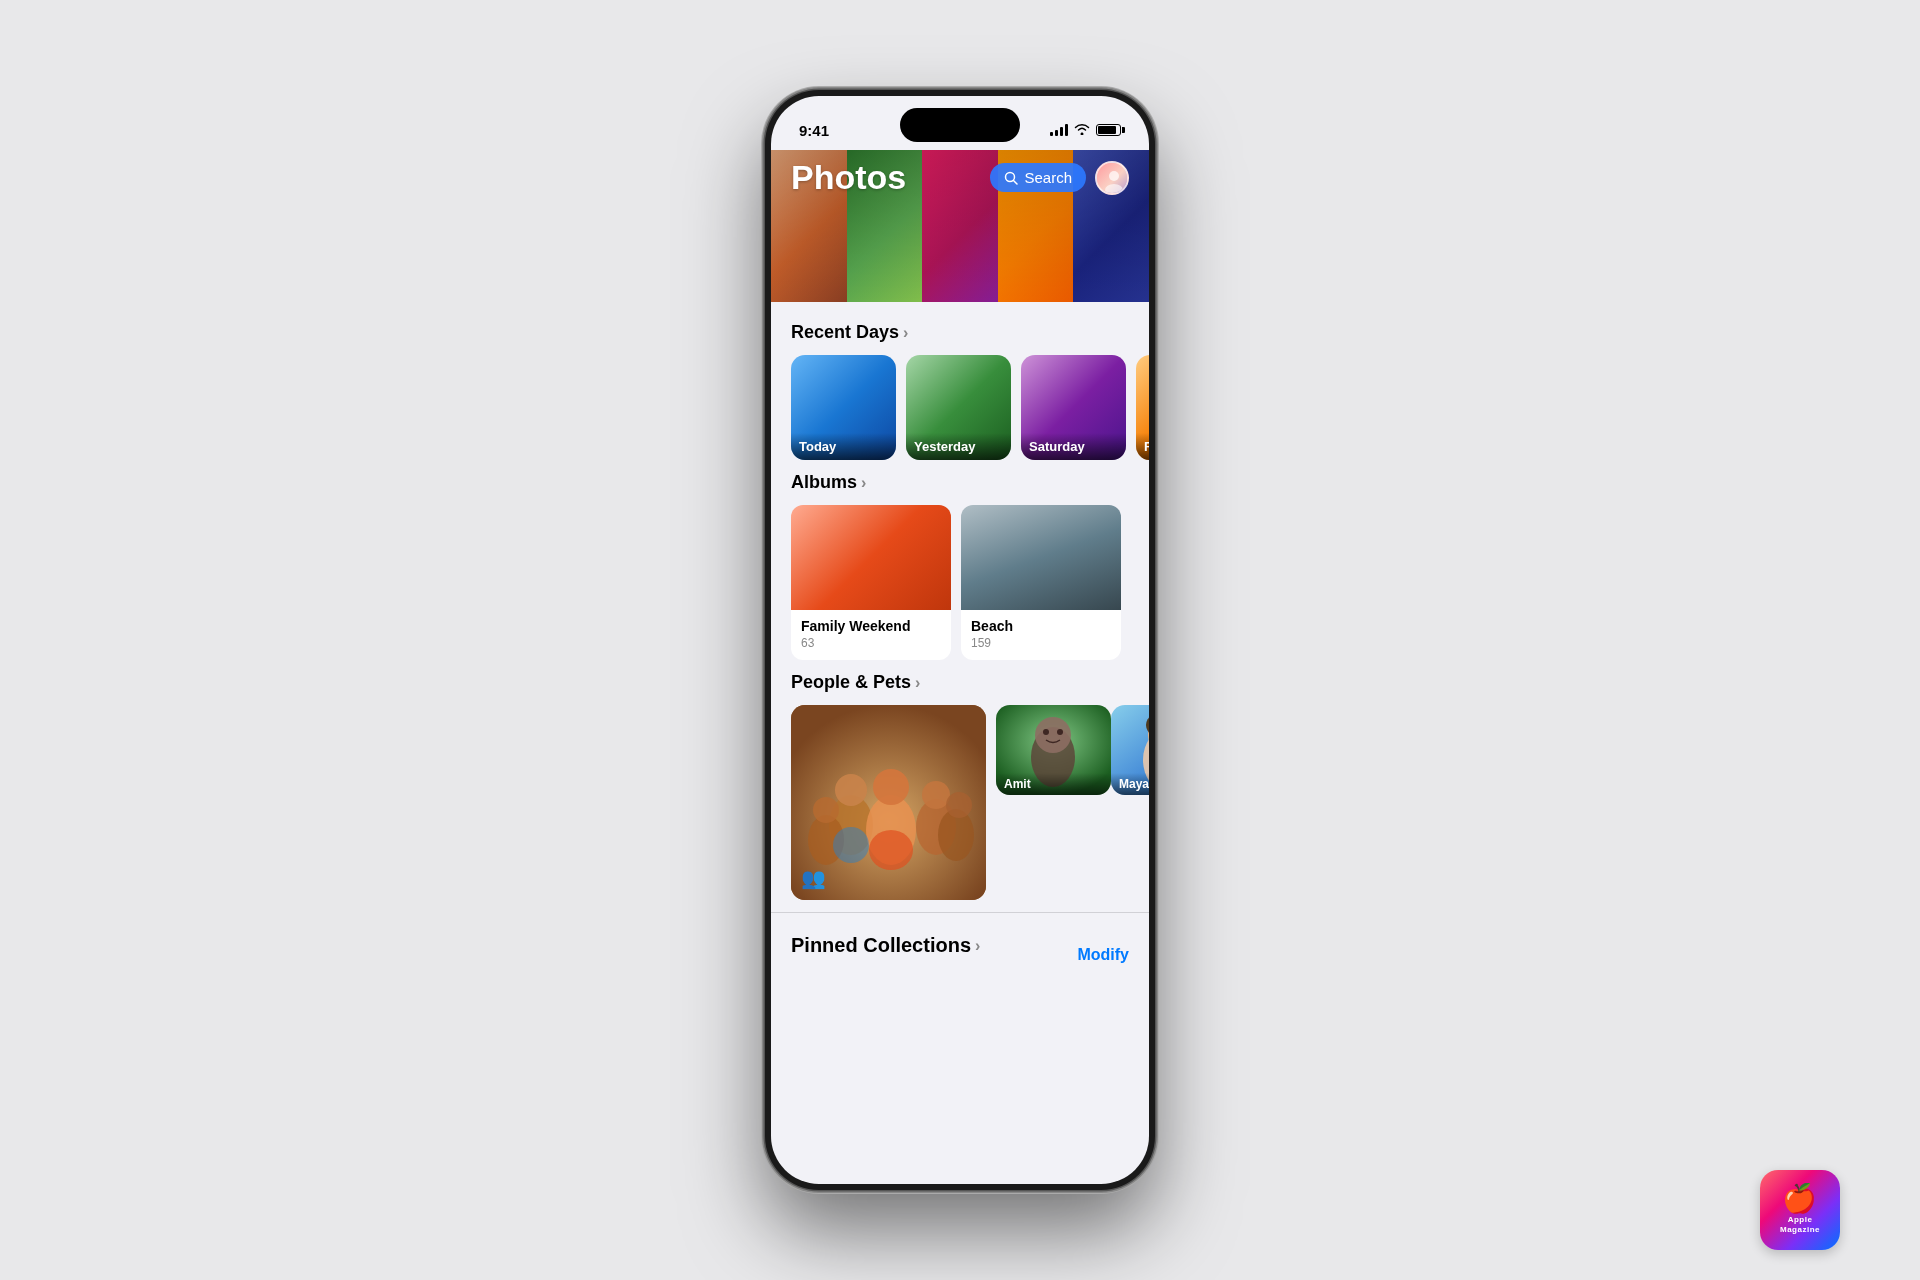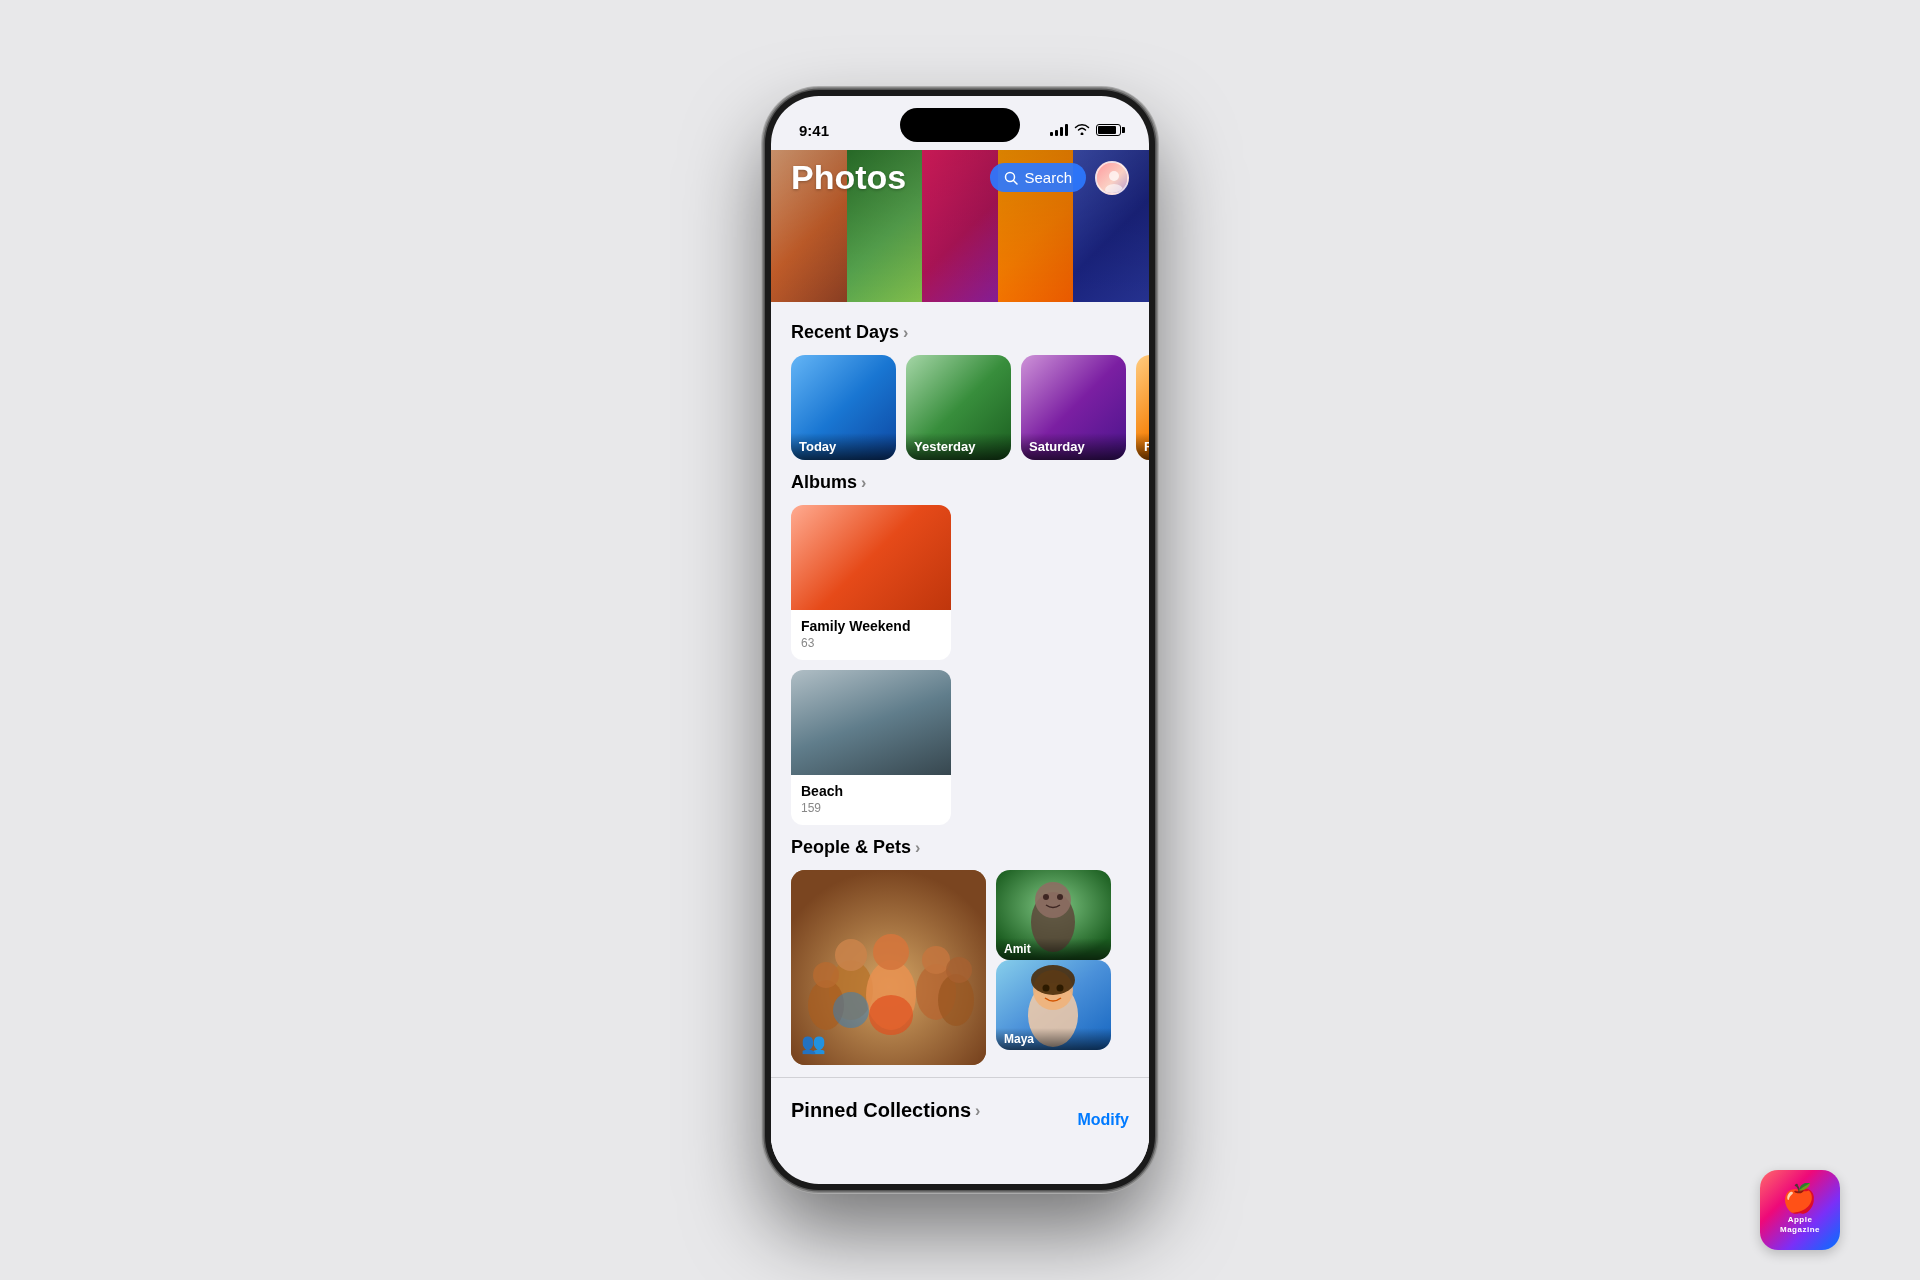--- a/index.html
+++ b/index.html
@@ -314,21 +314,20 @@
       font-weight: 600;
       color: #fff;
     }
 
     
     .albums-scroll {
       display: flex;
       gap: 10px;
       padding: 0 20px;
       overflow: hidden;
-      flex-direction: column;
     }
 
     .album-card {
       width: 160px;
       flex-shrink: 0;
     }
 
     .album-thumb {
       width: 160px;
       height: 105px;
@@ -384,21 +383,20 @@
       position: absolute;
       bottom: 10px;
       left: 10px;
       color: #fff;
       font-size: 20px;
       opacity: 0.9;
     }
 
     .people-side-cards {
       display: flex;
-      flex-direction: column;
       gap: 0;
     }
 
     .person-card {
       width: 115px;
       height: 90px;
       border-radius: 14px;
       overflow: hidden;
       position: relative;
     }

